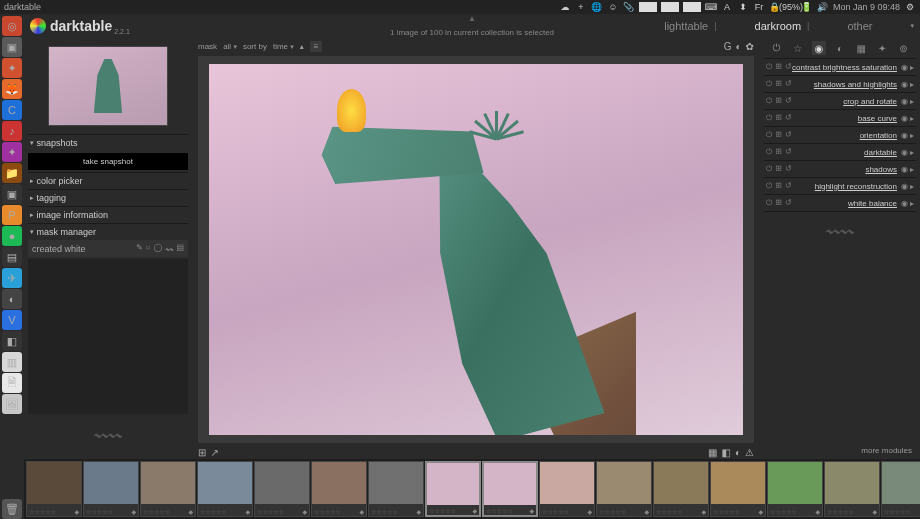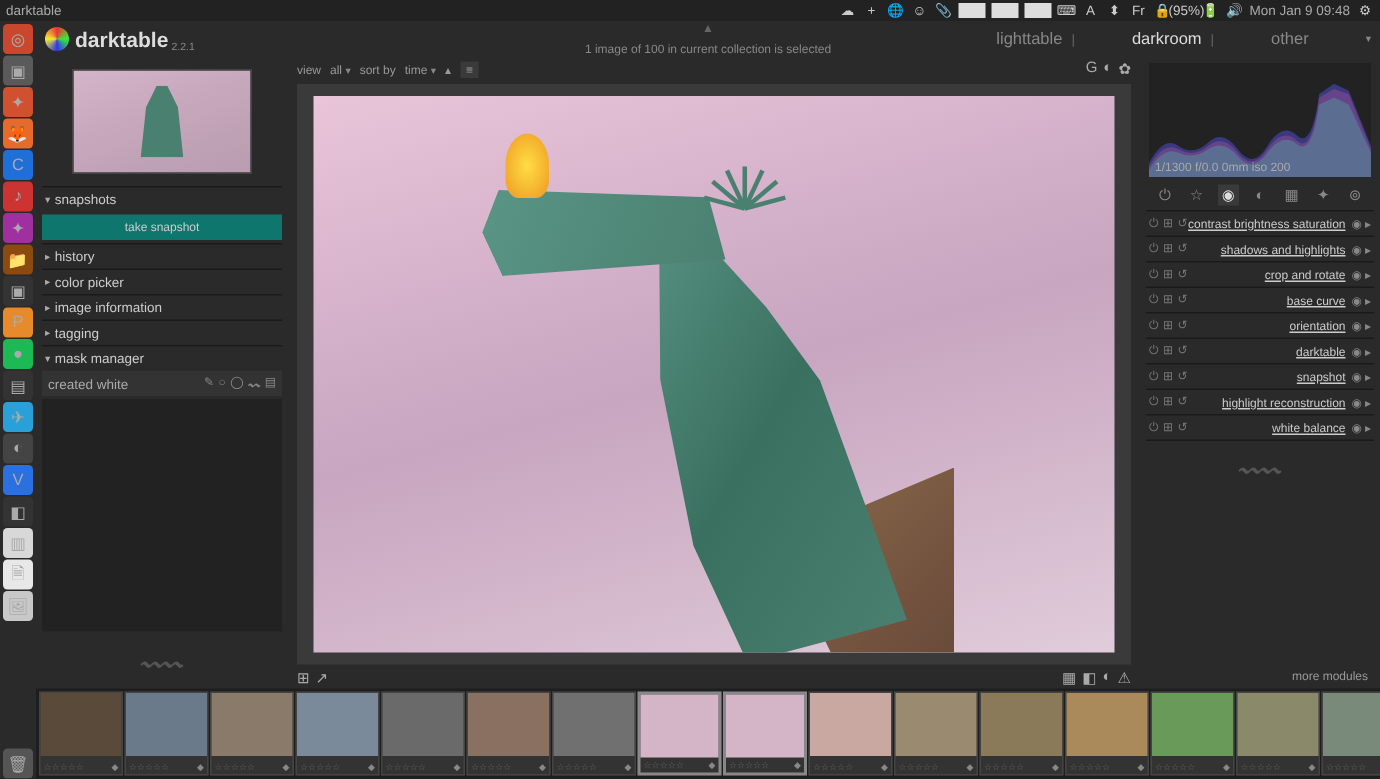--- a/index.html
+++ b/index.html
@@ -38,21 +38,21 @@
 .left-panel { width: 168px; background: #2a2a2a; display: flex; flex-direction: column; padding: 0 4px; }
 .thumb-preview { width: 120px; height: 80px; margin: 8px auto; background: linear-gradient(160deg, #d4b5c8 0%, #c8a8bd 40%, #b89cb0 100%); border: 1px solid #444; position: relative; }
 .statue-small { position: absolute; left: 35%; top: 15%; width: 30%; height: 70%; background: #4a8070; clip-path: polygon(40% 0, 60% 0, 80% 30%, 90% 100%, 10% 100%, 20% 30%); }
 
 .panel-section { border-top: 1px solid #1a1a1a; }
 .section-header { display: flex; align-items: center; padding: 3px 2px; cursor: pointer; }
 .section-arrow { color: #aaa; font-size: 7px; margin-right: 3px; }
 .section-title { color: #ccc; font-size: 9px; }
 .section-tools { margin-left: auto; display: flex; gap: 3px; }
 .section-tools span { color: #888; font-size: 8px; }
-.take-snapshot { background: #0f766e; text-align: center; padding: 4px; margin: 2px 0; color: #ccc; font-size: 8px; cursor: pointer; }
+.take-snapshot { background: #000000; text-align: center; padding: 4px; margin: 2px 0; color: #ccc; font-size: 8px; cursor: pointer; }
 .mask-content { background: #222; height: 155px; margin: 2px 0; }
 .created-shapes { display: flex; align-items: center; padding: 3px 4px; background: #333; }
 .flourish { text-align: center; padding: 8px; color: #555; font-size: 14px; }
 
 
 .center { flex: 1; display: flex; flex-direction: column; background: #2a2a2a; min-width: 0; }
 .center-toolbar { display: flex; align-items: center; padding: 2px 6px; height: 16px; }
 .tb-item { color: #999; font-size: 8px; margin-right: 6px; }
 .tb-dropdown { color: #888; font-size: 7px; }
 .tb-right { margin-left: auto; display: flex; gap: 4px; color: #aaa; font-size: 10px; }
@@ -169,45 +169,39 @@
       </div>
 
       <div class="panel-section">
         <div class="section-header">
           <span class="section-arrow">▾</span>
           <span class="section-title">snapshots</span>
         </div>
         <div class="take-snapshot">take snapshot</div>
       </div>
 
-      <div class="panel-section">
-        <div class="section-header">
-          <span class="section-arrow">▸</span>
-          <span class="section-title">history</span>
-        </div>
-      </div>
 
       <div class="panel-section">
         <div class="section-header">
           <span class="section-arrow">▸</span>
           <span class="section-title">color picker</span>
         </div>
       </div>
 
       <div class="panel-section">
         <div class="section-header">
           <span class="section-arrow">▸</span>
-          <span class="section-title">image information</span>
+          <span class="section-title">tagging</span>
         </div>
       </div>
 
       <div class="panel-section">
         <div class="section-header">
           <span class="section-arrow">▸</span>
-          <span class="section-title">tagging</span>
+          <span class="section-title">image information</span>
         </div>
       </div>
 
       <div class="panel-section">
         <div class="section-header">
           <span class="section-arrow">▾</span>
           <span class="section-title">mask manager</span>
         </div>
         <div class="created-shapes">
           <span>created white</span>
@@ -220,21 +214,21 @@
           </div>
         </div>
         <div class="mask-content"></div>
       </div>
 
       <div class="flourish">〰〰</div>
     </div>
 
     <div class="center">
       <div class="center-toolbar">
-        <span class="tb-item">view</span>
+        <span class="tb-item">mask</span>
         <span class="tb-item"><span>all</span> <span class="tb-dropdown">▾</span></span>
         <span class="tb-item">sort by</span>
         <span class="tb-item"><span>time</span> <span class="tb-dropdown">▾</span></span>
         <span class="tb-item">▴</span>
         <span class="tb-item" style="background:#3a3a3a;padding:1px 4px">≡</span>
         <div class="tb-right">
           <span>G</span>
           <span>◐</span>
           <span>✿</span>
         </div>
@@ -266,28 +260,20 @@
         <div class="cf-right">
           <span>▦</span>
           <span>◧</span>
           <span>◐</span>
           <span>⚠</span>
         </div>
       </div>
     </div>
 
     <div class="right-panel">
-      <div class="histogram">
-        <svg class="histo-svg" viewBox="0 0 150 66" preserveAspectRatio="none">
-          <path d="M0,60 Q10,45 20,50 T40,48 T60,52 T80,50 T100,45 T115,20 L125,15 L135,18 L150,50 L150,66 L0,66 Z" fill="rgba(220,80,80,0.5)"></path>
-          <path d="M0,62 Q10,48 20,52 T40,50 T60,54 T80,52 T100,47 T115,24 L125,20 L135,24 L150,52 L150,66 L0,66 Z" fill="rgba(80,220,80,0.5)"></path>
-          <path d="M0,58 Q10,42 20,48 T40,46 T60,50 T80,48 T100,42 T115,18 L125,12 L135,16 L150,48 L150,66 L0,66 Z" fill="rgba(80,80,220,0.5)"></path>
-        </svg>
-        <span class="histo-label">1/1300 f/0.0 0mm iso 200</span>
-      </div>
       <div class="module-tabs">
         <span class="module-tab">⏻</span>
         <span class="module-tab">☆</span>
         <span class="module-tab active">◉</span>
         <span class="module-tab">◐</span>
         <span class="module-tab">▦</span>
         <span class="module-tab">✦</span>
         <span class="module-tab">⊚</span>
       </div>
       <div id="modules">
@@ -362,21 +348,21 @@
               <span>◉</span>
               <span>▸</span>
             </div>
           </div>
           <div class="module-row">
             <div class="module-icons">
               <span>⏻</span>
               <span>⊞</span>
               <span>↺</span>
             </div>
-            <span class="module-name">snapshot</span>
+            <span class="module-name">shadows</span>
             <div class="module-end">
               <span>◉</span>
               <span>▸</span>
             </div>
           </div>
           <div class="module-row">
             <div class="module-icons">
               <span>⏻</span>
               <span>⊞</span>
               <span>↺</span>

